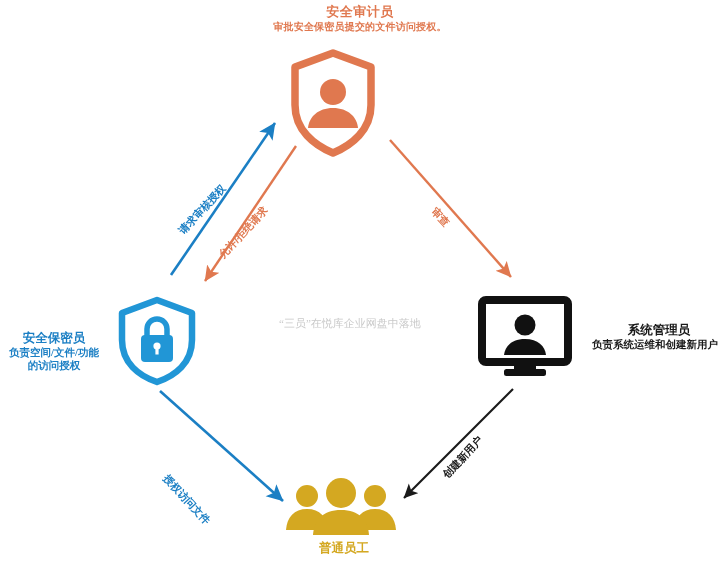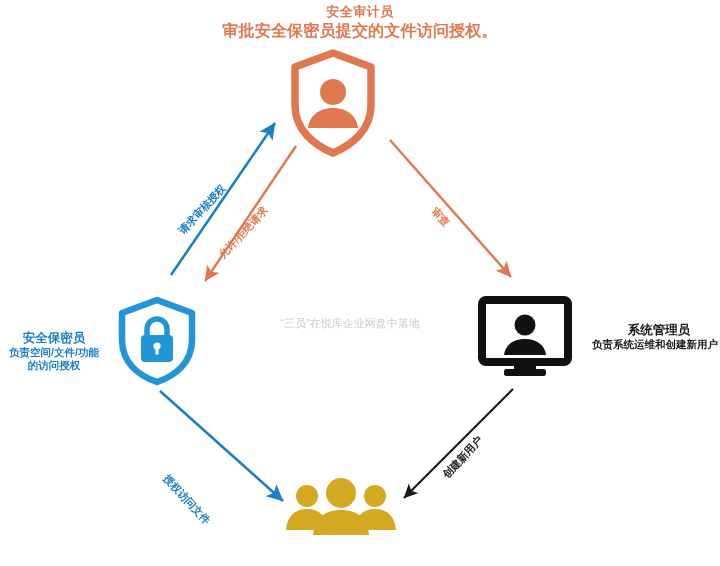--- a/index.html
+++ b/index.html
@@ -4,26 +4,26 @@
 <style>
   html,body{margin:0;padding:0;}
   body{
     width:720px;height:566px;background:#ffffff;
     font-family:"Liberation Sans","DejaVu Sans",sans-serif;
     overflow:hidden;position:relative;
   }
   #stage{position:relative;width:720px;height:566px;}
   svg.layer{position:absolute;left:0;top:0;width:720px;height:566px;}
   .node{position:absolute;}
-  .txt{position:absolute;text-align:center;line-height:1.28;}
+  .txt{position:absolute;text-align:center;line-height:1.28;font-family:Liberation Serif, serif;}
 
   
   #auditor-text{left:160px;top:4px;width:400px;color:#E0784F;}
   #auditor-text .title{font-size:13px;font-weight:bold;letter-spacing:.5px;}
-  #auditor-text .desc{font-size:16px;font-weight:bold;letter-spacing:.2px;}
+  #auditor-text .desc{font-size:10px;font-weight:bold;letter-spacing:.2px;}
 
   
   #officer-text{left:-6px;top:330px;width:120px;color:#1B7FC4;}
   #officer-text .title{font-size:12.5px;font-weight:bold;}
   #officer-text .desc{font-size:10.5px;font-weight:bold;line-height:1.25;}
 
   
   #admin-text{left:592px;top:322px;width:134px;color:#1a1a1a;text-align:left;}
   #admin-text .title{font-size:12.5px;font-weight:bold;text-align:center;}
   #admin-text .desc{font-size:10.5px;font-weight:bold;white-space:nowrap;}
@@ -140,14 +140,17 @@
       <path d="M24 31 C11 31 4 39 3 52 L45 52 C44 39 37 31 24 31 Z" fill="#D4A821"></path>
 
       <circle cx="92" cy="18" r="11" fill="#D4A821"></circle>
       <path d="M92 31 C79 31 72 39 71 52 L113 52 C112 39 105 31 92 31 Z" fill="#D4A821"></path>
 
       <circle cx="58" cy="15" r="15" fill="#D4A821"></circle>
       <path d="M58 32 C40 32 31 42 30 57 L86 57 C85 42 76 32 58 32 Z" fill="#D4A821"></path>
     </svg>
   </div>
 
+  <div class="txt" id="employee-text">
+    <div class="title">普通员工</div>
+  </div>
 
 </div>
 
 </body></html>

